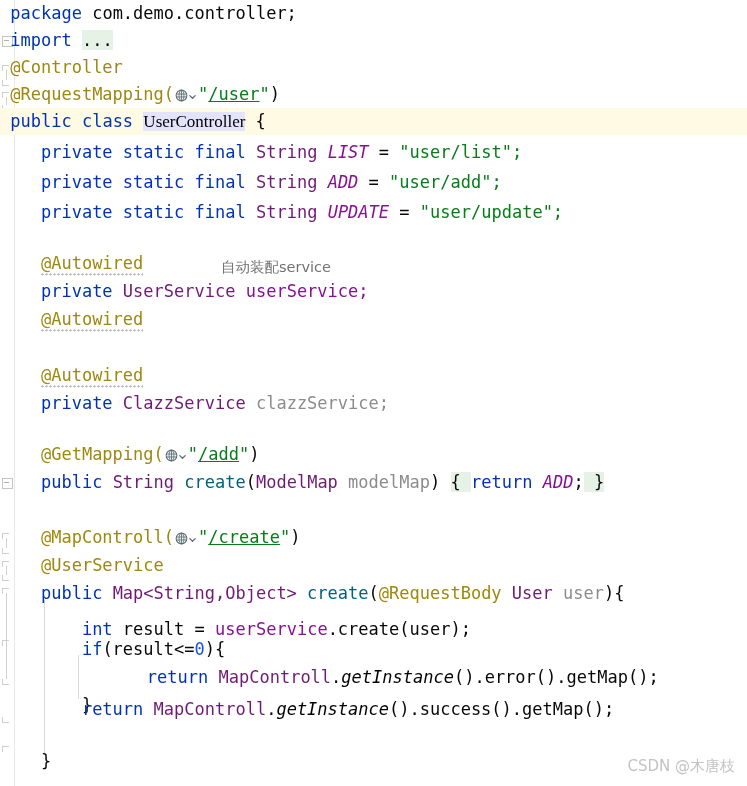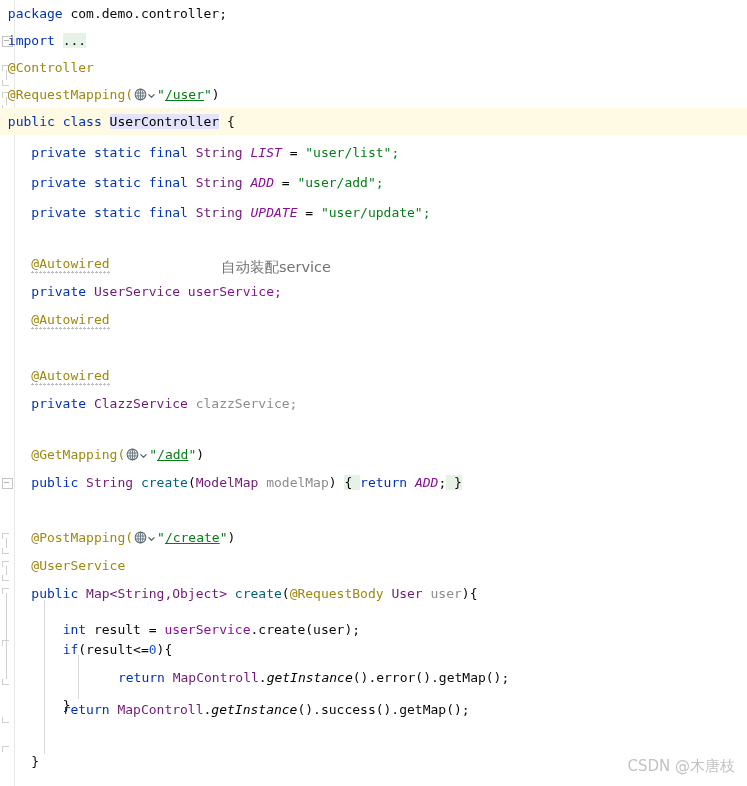--- a/index.html
+++ b/index.html
@@ -40,21 +40,21 @@
     width: 747px;
     height: 786px;
   }
 
   .line {
     position: absolute;
     left: 0;
     width: 747px;
     height: 27px;
     line-height: 27px;
-    font-size: 13px;
+    font-size: 17px;
     white-space: pre;
     color: #000000;
     letter-spacing: 0px;
   }
   .line .ind { color: transparent; }
 
   
   .line.row-hl {
     background: #fffae3;
   }
@@ -68,20 +68,21 @@
   .field   { color: #871094; }
   .statfld { color: #871094; font-style: italic; }
   .statmth { color: #000000; font-style: italic; }
   .method  { color: #00627a; }
   .param   { color: #8c8c8c; }
   .type    { color: #701a75; }
   .ident   { color: #000000; }
 
   .ident-hl {
     background: #e4e3fc;
+    font-family: Liberation Serif, serif;
   }
   .fold-green {
     background: #e7f2e7;
   }
 
   
   .warn {
     text-decoration: none;
     border-bottom: 0;
     background-image:
@@ -265,21 +266,21 @@
     <div class="line" style="top:441px;"><span class="ind">    </span><span class="anno">@GetMapping(</span><span class="globe-icon"><svg viewBox="0 0 16 16" width="13" height="13">
             <circle cx="8" cy="8" r="6.6" fill="#eceff1" stroke="#5c6b73" stroke-width="1.3"></circle>
             <ellipse cx="8" cy="8" rx="3" ry="6.6" fill="none" stroke="#5c6b73" stroke-width="1"></ellipse>
             <path d="M1.6 6.2 H14.4 M1.6 9.8 H14.4 M8 1.4 V14.6" stroke="#5c6b73" stroke-width="1" fill="none"></path>
           </svg></span><span class="chev-icon"><svg viewBox="0 0 10 10" width="9" height="9">
             <path d="M2 4 L5 7 L8 4" stroke="#5c6b73" stroke-width="1.4" fill="none" stroke-linecap="round" stroke-linejoin="round"></path>
           </svg></span><span class="str">"</span><span class="url">/add</span><span class="str">"</span><span class="plain">)</span></div>
 
     <div class="line" style="top:469px;"><span class="ind">    </span><span class="kw">public</span><span class="plain"> </span><span class="type">String</span><span class="plain"> </span><span class="method">create</span><span class="plain">(</span><span class="type">ModelMap</span><span class="plain"> </span><span class="param">modelMap</span><span class="plain">)</span><span class="plain"> </span><span class="fold-green plain">{</span><span class="fold-green"> </span><span class="kw">return</span><span class="plain"> </span><span class="statfld">ADD</span><span class="plain">;</span><span class="fold-green"> </span><span class="fold-green plain">}</span></div>
 
-    <div class="line" style="top:524px;"><span class="ind">    </span><span class="anno">@PostMapping(</span><span class="globe-icon"><svg viewBox="0 0 16 16" width="13" height="13">
+    <div class="line" style="top:524px;"><span class="ind">    </span><span class="anno">@MapControll(</span><span class="globe-icon"><svg viewBox="0 0 16 16" width="13" height="13">
             <circle cx="8" cy="8" r="6.6" fill="#eceff1" stroke="#5c6b73" stroke-width="1.3"></circle>
             <ellipse cx="8" cy="8" rx="3" ry="6.6" fill="none" stroke="#5c6b73" stroke-width="1"></ellipse>
             <path d="M1.6 6.2 H14.4 M1.6 9.8 H14.4 M8 1.4 V14.6" stroke="#5c6b73" stroke-width="1" fill="none"></path>
           </svg></span><span class="chev-icon"><svg viewBox="0 0 10 10" width="9" height="9">
             <path d="M2 4 L5 7 L8 4" stroke="#5c6b73" stroke-width="1.4" fill="none" stroke-linecap="round" stroke-linejoin="round"></path>
           </svg></span><span class="str">"</span><span class="url">/create</span><span class="str">"</span><span class="plain">)</span></div>
 
     <div class="line" style="top:552px;"><span class="ind">    </span><span class="anno">@UserService</span></div>
 
     <div class="line" style="top:580px;"><span class="ind">    </span><span class="kw">public</span><span class="plain"> </span><span class="type">Map&lt;String,Object&gt;</span><span class="plain"> </span><span class="method">create</span><span class="plain">(</span><span class="anno">@RequestBody</span><span class="plain"> </span><span class="type">User</span><span class="plain"> </span><span class="param">user</span><span class="plain">){</span></div>

